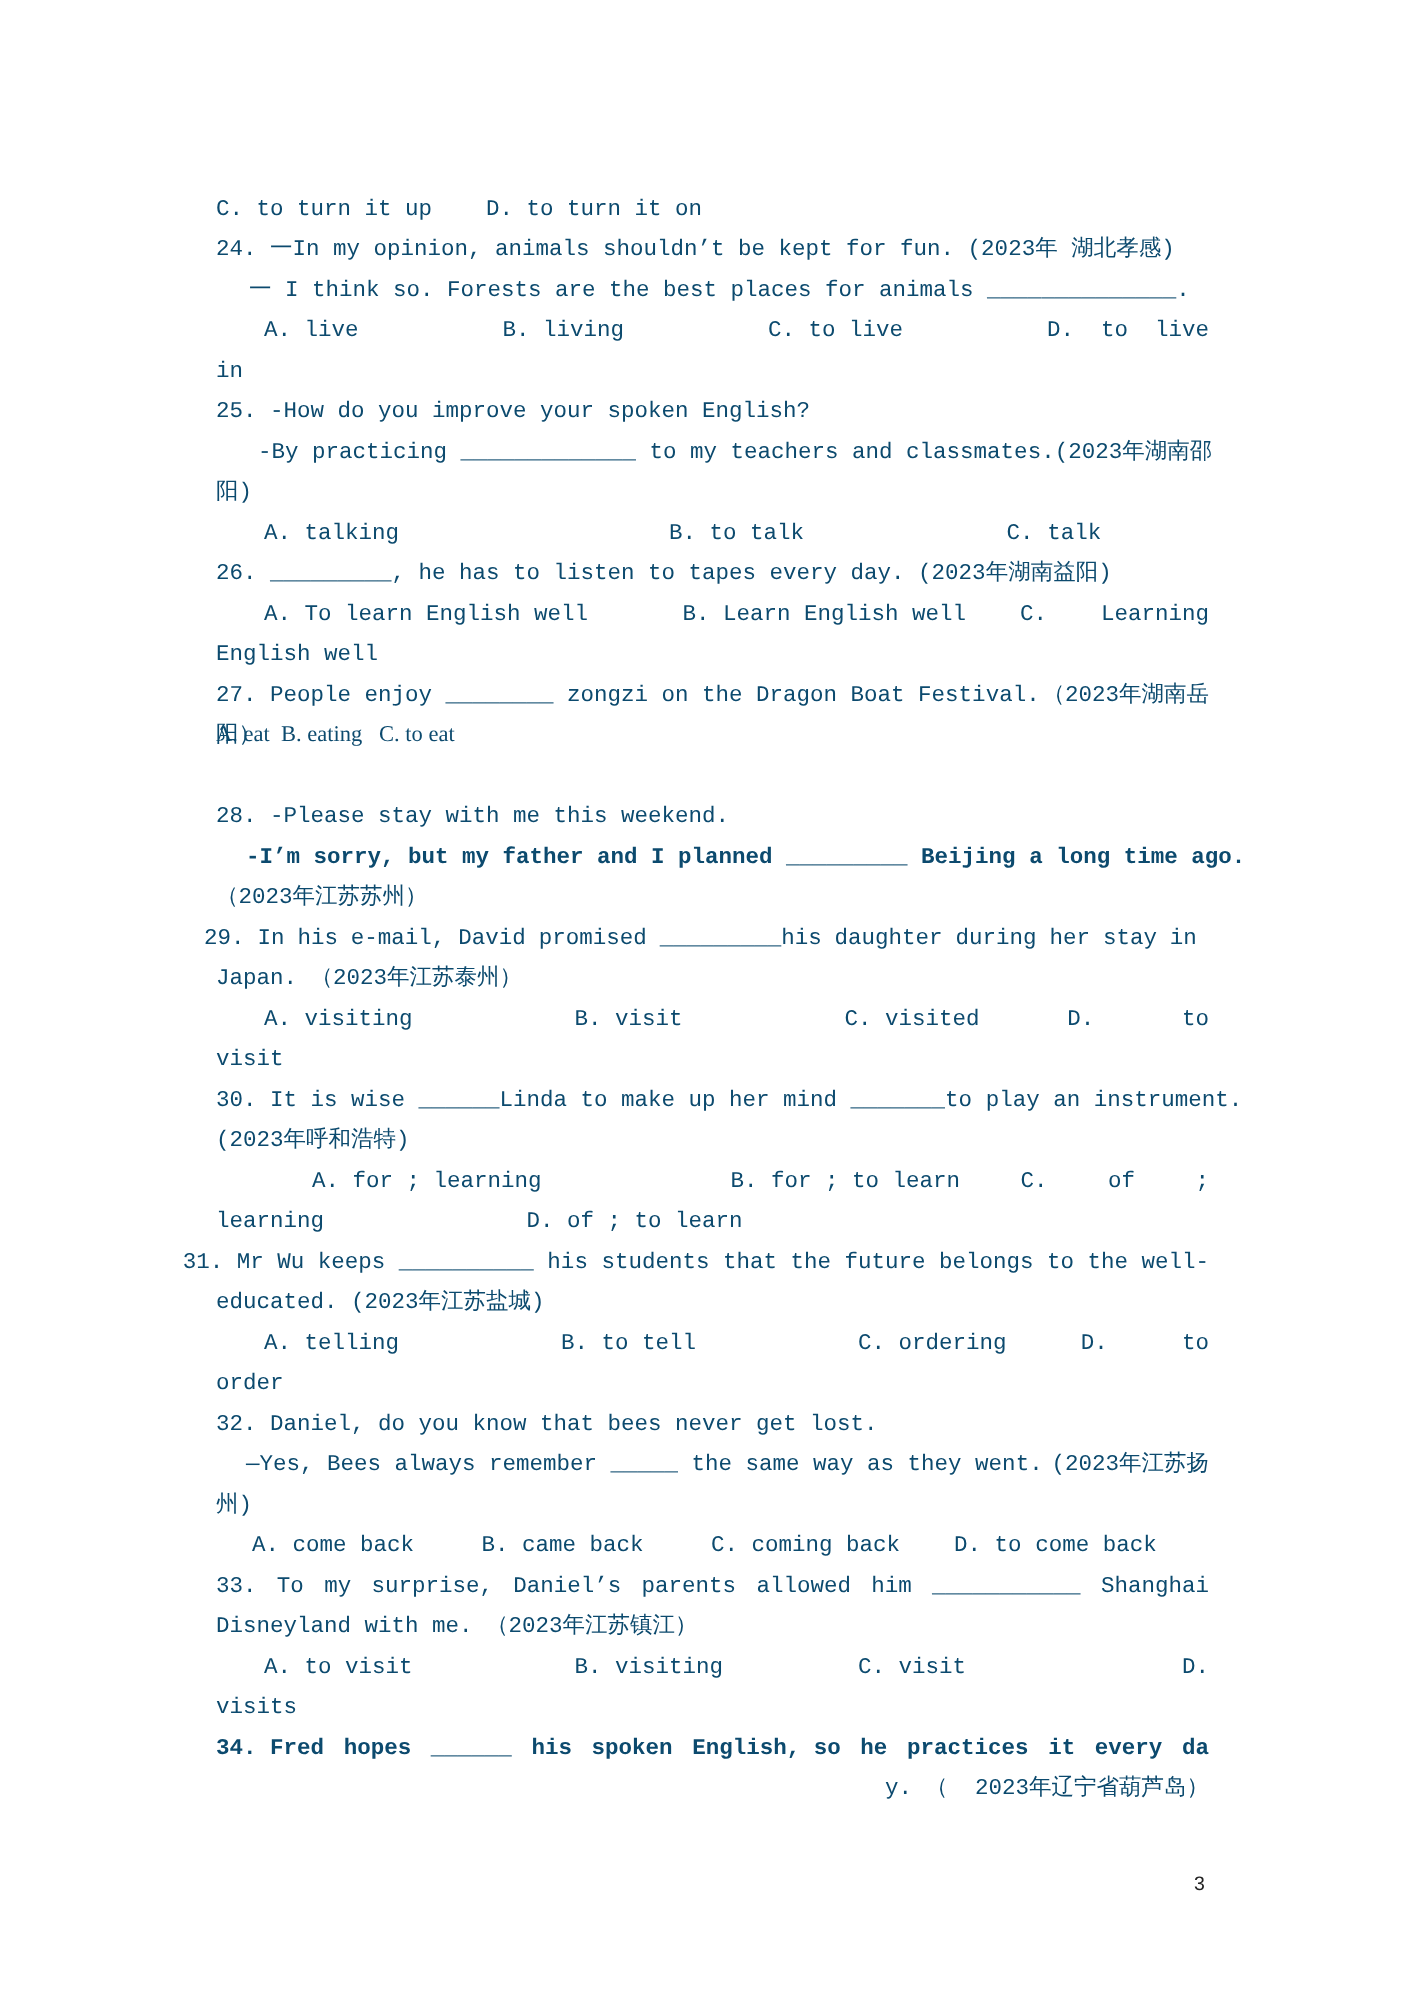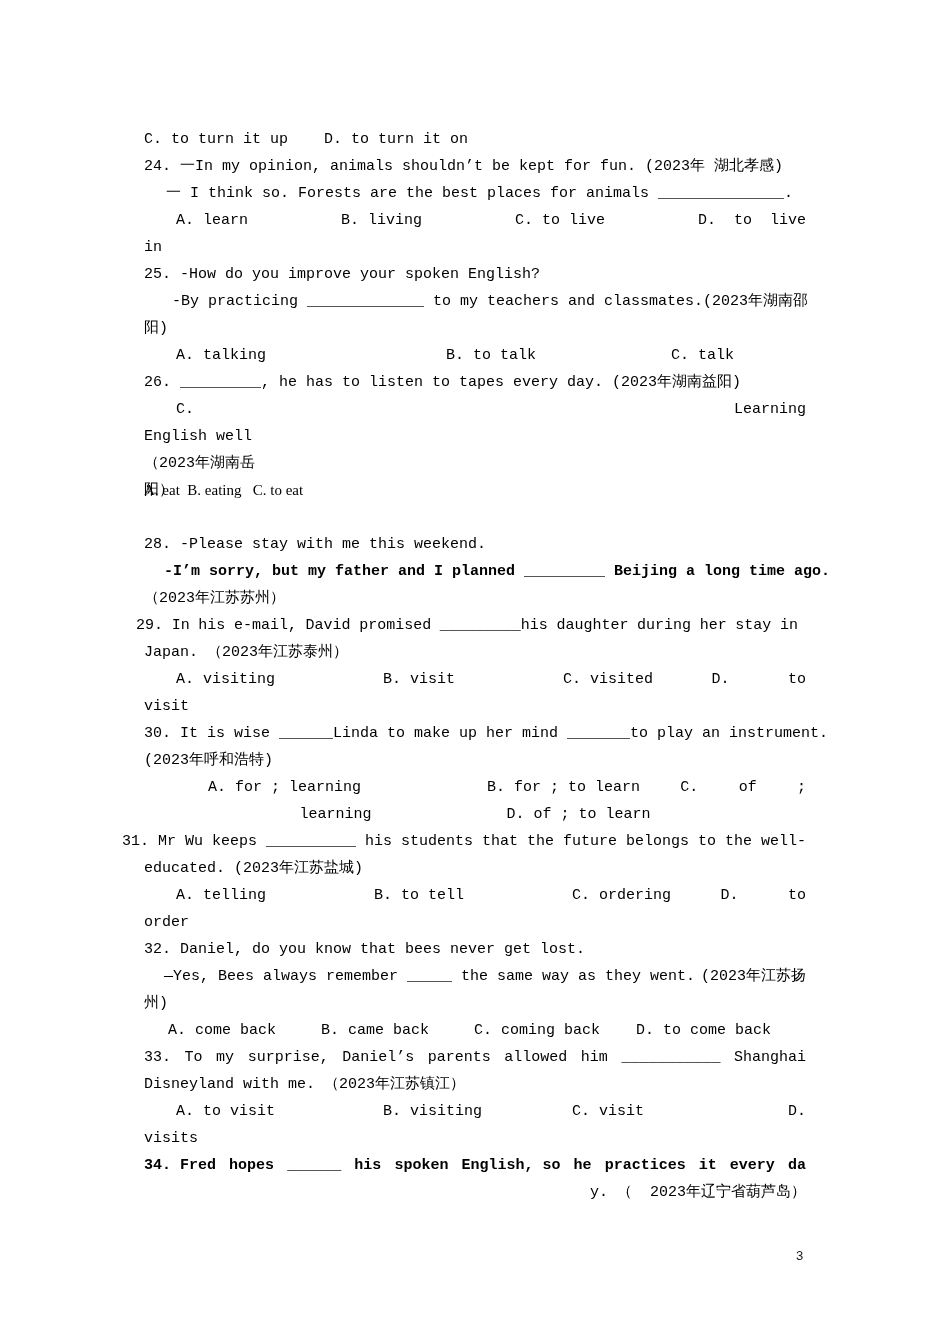--- a/index.html
+++ b/index.html
@@ -6,63 +6,63 @@
   body { width: 950px; height: 1344px; position: relative; overflow: hidden; }
   .page { position: absolute; left: 0; top: 0; width: 950px; height: 1344px; background: #fff; }
   .line {
     position: absolute;
     left: 144px;
     width: 662px;
     height: 20px;
     font-family: "Liberation Mono", "DejaVu Sans Mono", monospace;
     font-size: 15px;
     line-height: 20px;
-    color: #000000;
+    color: #0c4a6e;
     white-space: pre;
   }
   .just { display: flex; justify-content: space-between; }
   .just span { white-space: pre; }
   .pagenum {
     position: absolute;
     left: 796px; top: 1248px;
     font-family: "Liberation Sans", sans-serif;
     font-size: 13px; color: #222;
   }
 </style>
 </head>
 <body>
 
 <div class="page">
   <div id="lines">
       <div class="line" style="top: 130px; left: 144px; width: 662px;">C. to turn it up    D. to turn it on</div>
       <div class="line" style="top: 157px; left: 144px; width: 662px;">24. 一In my opinion, animals shouldn’t be kept for fun. (2023年 湖北孝感)</div>
       <div class="line" style="top: 184px; left: 166px; width: 640px;">一 I think so. Forests are the best places for animals ______________.</div>
-      <div class="line just" style="top: 211px; left: 176px; width: 630px;"><span>A. learn</span><span>B. living</span><span>C. to live</span><span>D.  to  live</span></div>
+      <div class="line just" style="top: 211px; left: 176px; width: 630px;"><span>A. live</span><span>B. living</span><span>C. to live</span><span>D.  to  live</span></div>
       <div class="line" style="top: 238px; left: 144px; width: 662px;">in</div>
       <div class="line" style="top: 265px; left: 144px; width: 662px;">25. -How do you improve your spoken English?</div>
       <div class="line just" style="top: 292px; left: 172px; width: 634px;"><span>-By practicing _____________ to my teachers and classmates.</span><span>(2023年湖南邵</span></div>
       <div class="line" style="top: 319px; left: 144px; width: 662px;">阳)</div>
       <div class="line" style="top: 346px; left: 176px; width: 630px;">A. talking                    B. to talk               C. talk</div>
       <div class="line" style="top: 373px; left: 144px; width: 662px;">26. _________, he has to listen to tapes every day. (2023年湖南益阳)</div>
-      <div class="line just" style="top: 400px; left: 176px; width: 630px;"><span>C.</span><span>Learning</span></div>
+      <div class="line just" style="top: 400px; left: 176px; width: 630px;"><span>A. To learn English well       B. Learn English well</span><span>C.</span><span>Learning</span></div>
       <div class="line" style="top: 427px; left: 144px; width: 662px;">English well</div>
-      <div class="line just" style="top: 454px; left: 144px; width: 662px;"><span>（2023年湖南岳</span></div>
+      <div class="line just" style="top: 454px; left: 144px; width: 662px;"><span>27. People enjoy ________ zongzi on the Dragon Boat Festival.</span><span>（2023年湖南岳</span></div>
       <div class="line" style="top: 481px; left: 144px; width: 662px;">阳）</div>
       <div class="line" style="top: 480px; left: 144px; width: 662px; font-family: Liberation Serif, serif;">A. eat  B. eating   C. to eat</div>
       <div class="line" style="top: 535px; left: 144px; width: 662px;">28. -Please stay with me this weekend.</div>
       <div class="line just" style="top: 562px; left: 164px; width: 642px; font-weight: bold;"><span>-I’m sorry, but my father and I planned _________ Beijing a long time ago.</span></div>
       <div class="line" style="top: 589px; left: 144px; width: 662px;">（2023年江苏苏州）</div>
       <div class="line just" style="top: 616px; left: 136px; width: 662px;"><span>29.</span><span>In</span><span>his</span><span>e-mail,</span><span>David</span><span>promised</span><span>_________his</span><span>daughter</span><span>during</span><span>her</span><span>stay</span><span>in</span></div>
       <div class="line" style="top: 643px; left: 144px; width: 662px;">Japan. （2023年江苏泰州）</div>
       <div class="line just" style="top: 670px; left: 176px; width: 630px;"><span>A. visiting            B. visit            C. visited</span><span>D.</span><span>to</span></div>
       <div class="line" style="top: 697px; left: 144px; width: 662px;">visit</div>
       <div class="line just" style="top: 724px; left: 144px; width: 662px;"><span>30. It is wise ______Linda to make up her mind _______to play an instrument.</span></div>
       <div class="line" style="top: 751px; left: 144px; width: 662px;">(2023年呼和浩特)</div>
       <div class="line just" style="top: 778px; left: 208px; width: 598px;"><span>A. for ; learning              B. for ; to learn</span><span>C.</span><span>of</span><span>;</span></div>
-      <div class="line" style="top: 805px; left: 144px; width: 662px; text-align: center;">learning               D. of ; to learn</div>
+      <div class="line" style="top: 805px; left: 144px; width: 662px;">learning               D. of ; to learn</div>
       <div class="line just" style="top: 832px; left: 144px; width: 662px; justify-content: flex-end;"><span>31. Mr Wu keeps __________ his students that the future belongs to the well-</span></div>
       <div class="line" style="top: 859px; left: 144px; width: 662px;">educated. (2023年江苏盐城)</div>
       <div class="line just" style="top: 886px; left: 176px; width: 630px;"><span>A. telling            B. to tell            C. ordering</span><span>D.</span><span>to</span></div>
       <div class="line" style="top: 913px; left: 144px; width: 662px;">order</div>
       <div class="line" style="top: 940px; left: 144px; width: 662px;">32. Daniel, do you know that bees never get lost.</div>
       <div class="line just" style="top: 967px; left: 164px; width: 642px;"><span>—Yes, Bees always remember _____ the same way as they went.</span><span>(2023年江苏扬</span></div>
       <div class="line" style="top: 994px; left: 144px; width: 662px;">州)</div>
       <div class="line" style="top: 1021px; left: 168px; width: 638px;">A. come back     B. came back     C. coming back    D. to come back</div>
       <div class="line just" style="top: 1048px; left: 144px; width: 662px; gap: 12px;"><span>33.</span><span>To</span><span>my</span><span>surprise,</span><span>Daniel’s</span><span>parents</span><span>allowed</span><span>him</span><span>___________</span><span>Shanghai</span></div>
       <div class="line" style="top: 1075px; left: 144px; width: 662px;">Disneyland with me. （2023年江苏镇江）</div>

